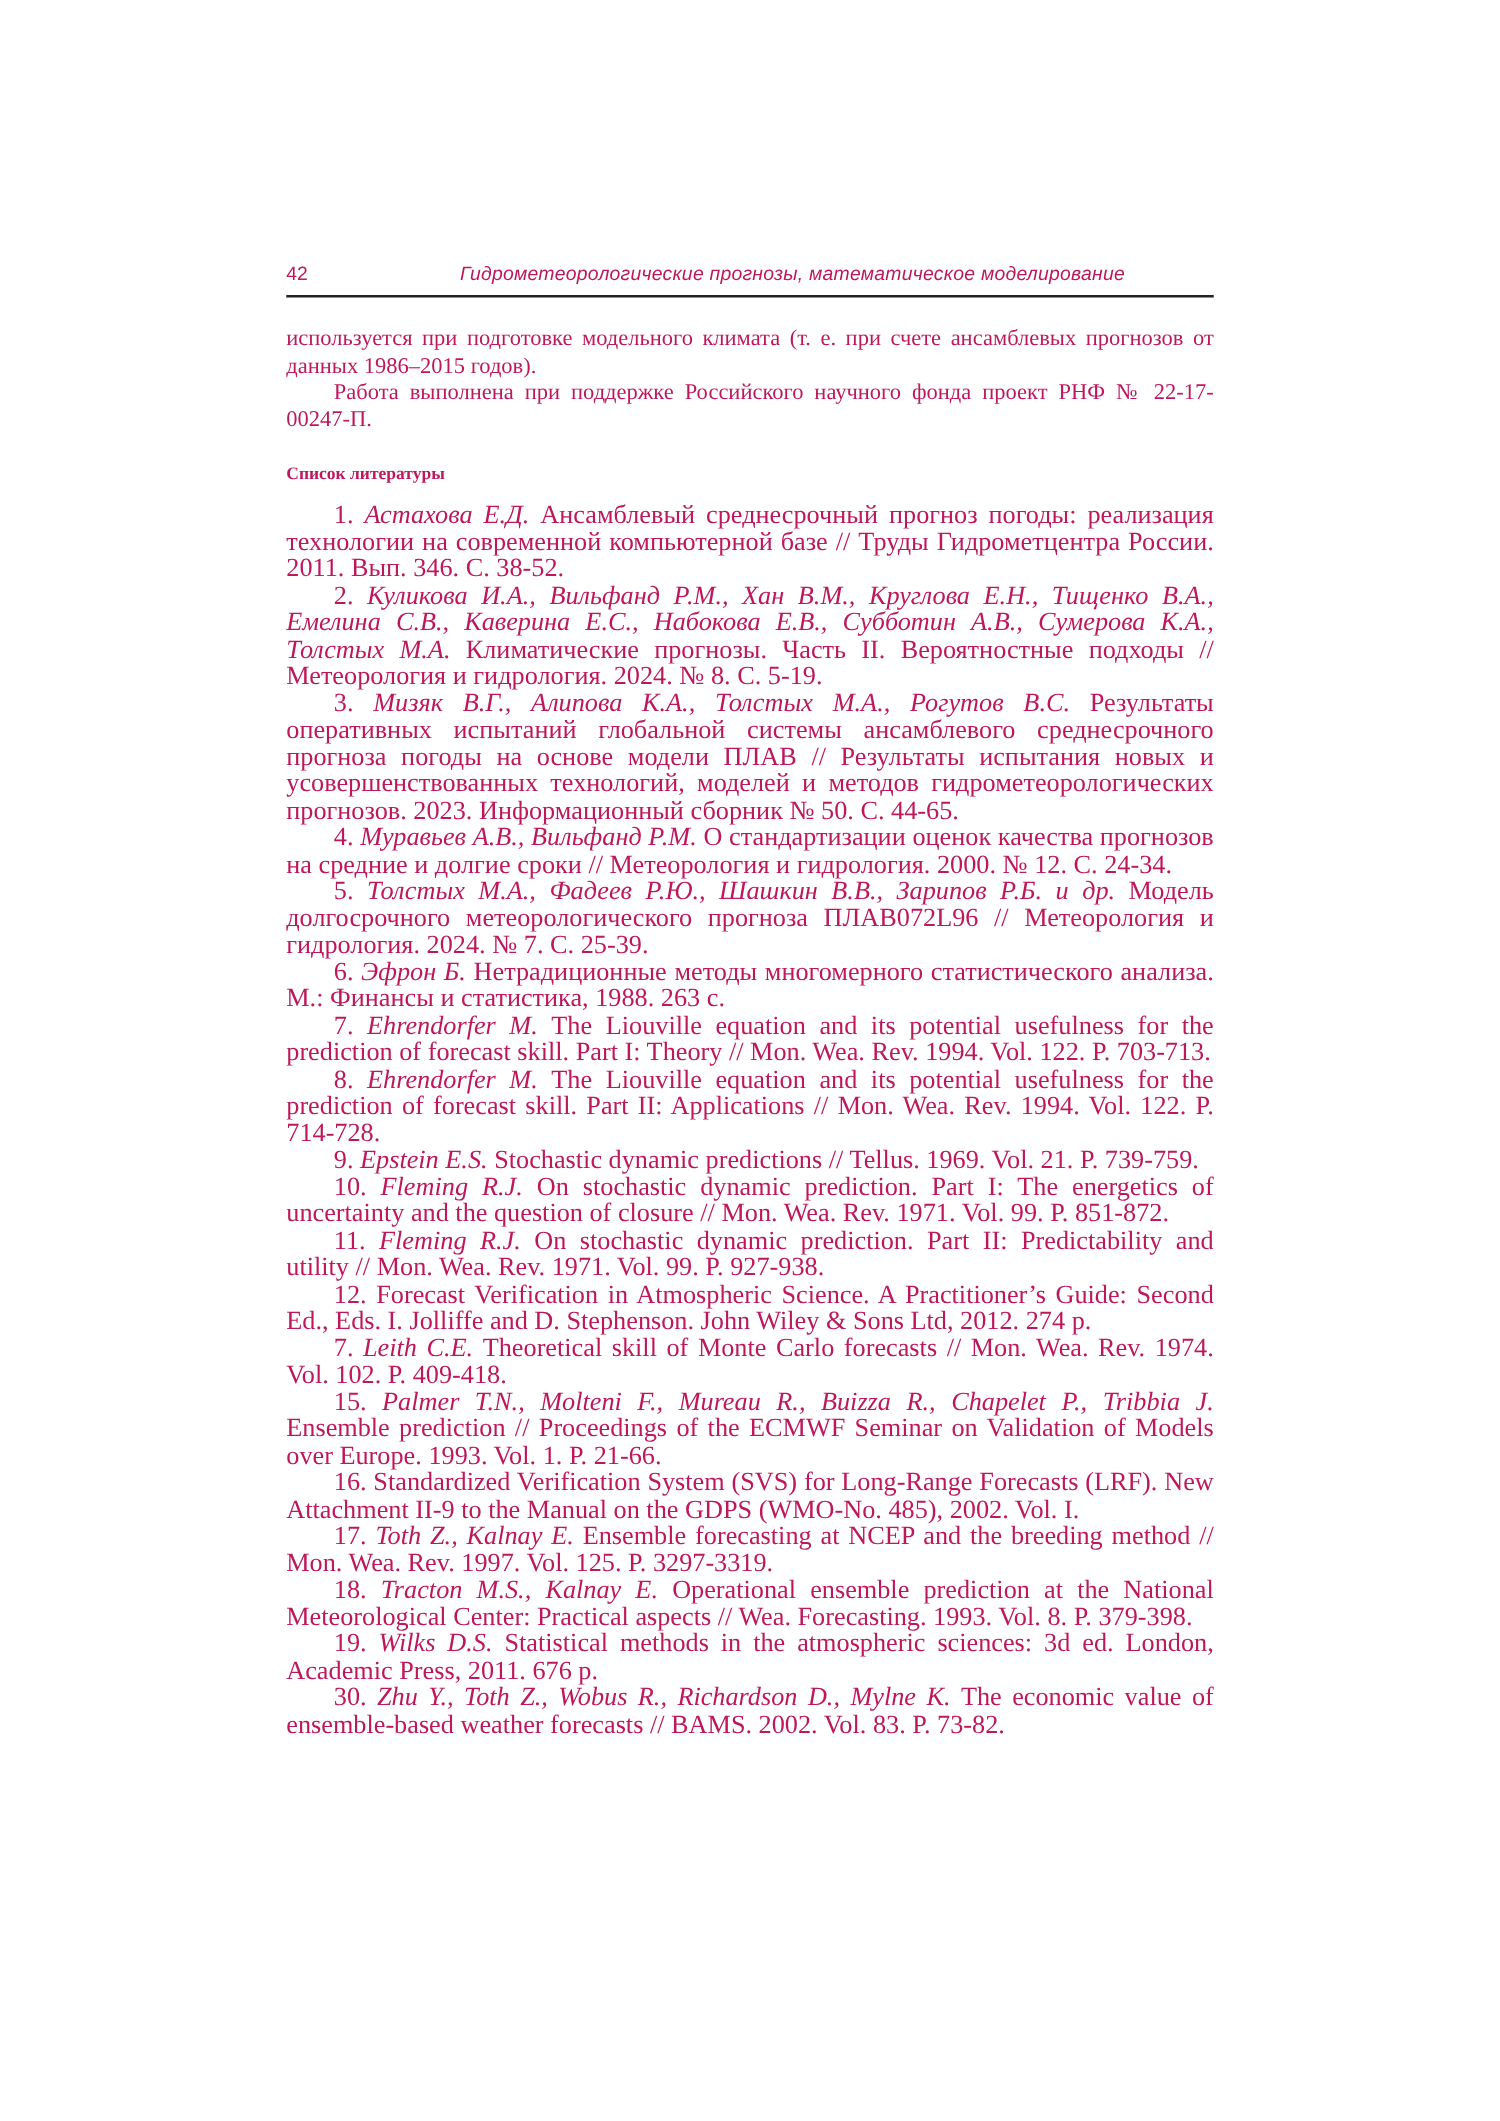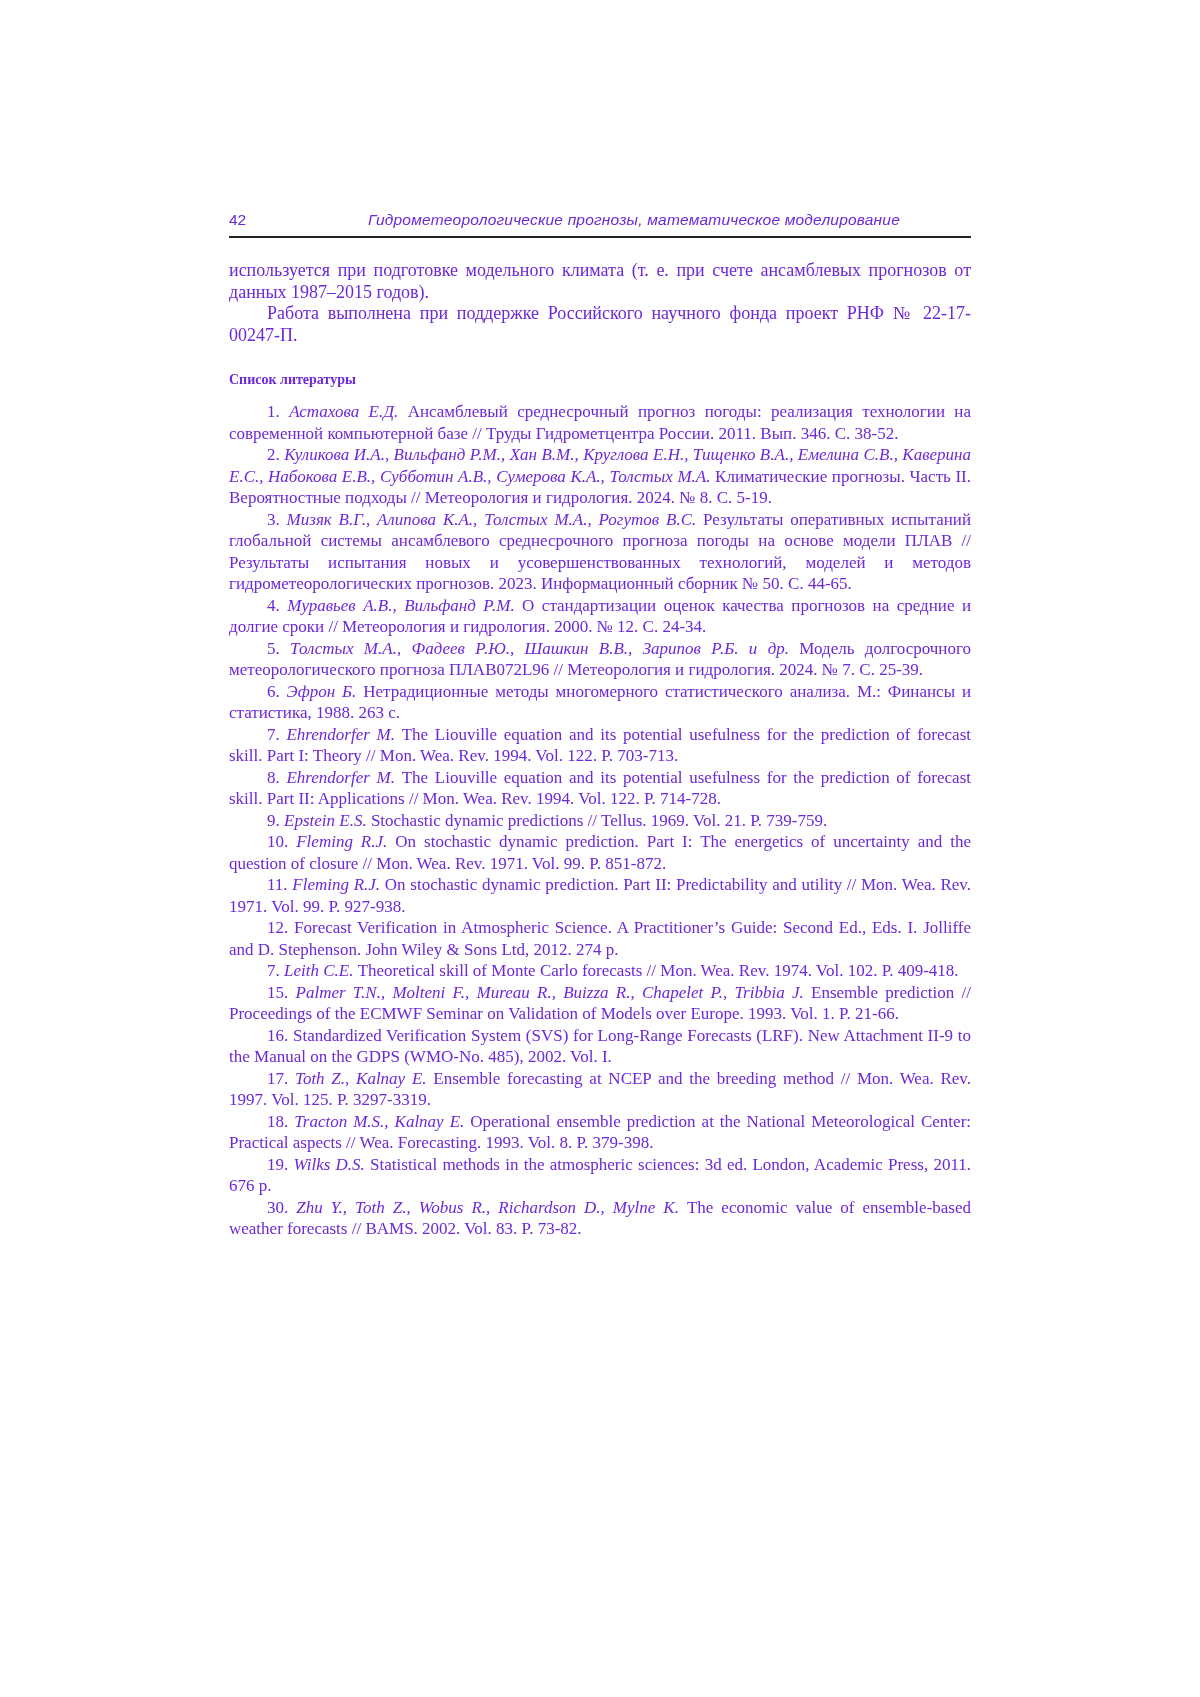--- a/index.html
+++ b/index.html
@@ -1,21 +1,21 @@
 <!DOCTYPE html>
 <html lang="ru"><head>
 <meta charset="utf-8">
 <style>
   html, body { margin: 0; padding: 0; background: #ffffff; }
   .page {
     position: relative;
     width: 1200px;
     height: 1697px;
     background: #ffffff;
-    color: #6d28d9;
+    color: #be185d;
     font-family: "Liberation Serif", "DejaVu Serif", serif;
     overflow: hidden;
   }
   .content {
     width: 742px;
     margin: 0 auto;
     padding-top: 211px;
   }
   .header-row {
     display: flex;
@@ -44,21 +44,21 @@
     margin: 0;
     text-align: justify;
   }
   .intro p.indent { text-indent: 38px; }
   .refs-heading {
     margin: 26px 0 13px 0;
     font-size: 14px;
     font-weight: bold;
   }
   .refs {
-    font-size: 17px;
+    font-size: 21px;
     line-height: 21.5px;
   }
   .ref {
     margin: 0;
     text-align: justify;
     text-indent: 38px;
   }
   .ref .authors { font-style: italic; }
 </style>
 </head>
@@ -66,21 +66,21 @@
 
 <div class="page">
   <div class="content">
 
     <div class="header-row">
       <span class="page-number">42</span>
       <span class="running-head">Гидрометеорологические прогнозы, математическое моделирование</span>
     </div>
 
     <div class="intro">
-      <p>используется при подготовке модельного климата (т. е. при счете ансамблевых прогнозов от данных 1987–2015 годов).</p>
+      <p>используется при подготовке модельного климата (т. е. при счете ансамблевых прогнозов от данных 1986–2015 годов).</p>
       <p class="indent">Работа выполнена при поддержке Российского научного фонда проект РНФ № 22-17-00247-П.</p>
     </div>
 
     <h2 class="refs-heading">Список литературы</h2>
 
     <div class="refs" id="refs-list">
   <p class="ref"><span class="num">1. </span><span class="authors">Астахова Е.Д. </span><span class="text">Ансамблевый среднесрочный прогноз погоды: реализация технологии на современной компьютерной базе // Труды Гидрометцентра России. 2011. Вып. 346. С. 38-52.</span></p>
 
   <p class="ref"><span class="num">2. </span><span class="authors">Куликова И.А., Вильфанд Р.М., Хан В.М., Круглова Е.Н., Тищенко В.А., Емелина С.В., Каверина Е.С., Набокова Е.В., Субботин А.В., Сумерова К.А., Толстых М.А. </span><span class="text">Климатические прогнозы. Часть II. Вероятностные подходы // Метеорология и гидрология. 2024. № 8. С. 5-19.</span></p>
 

